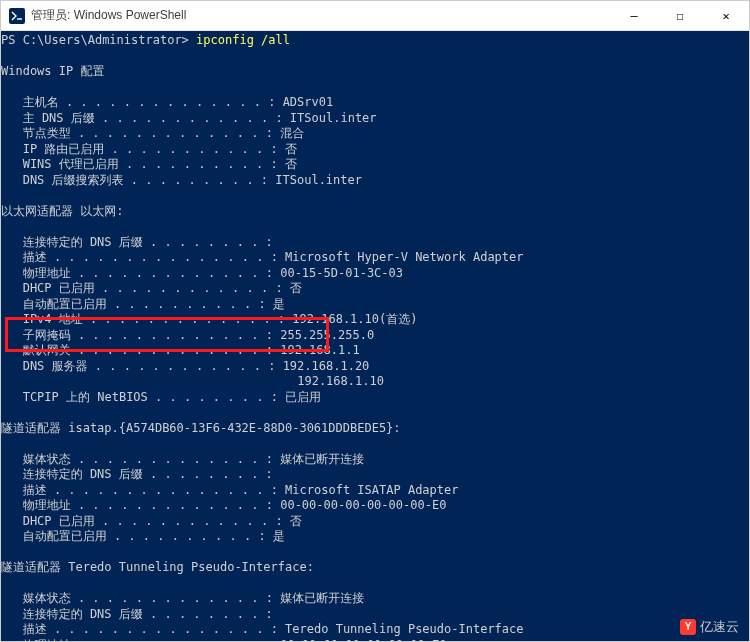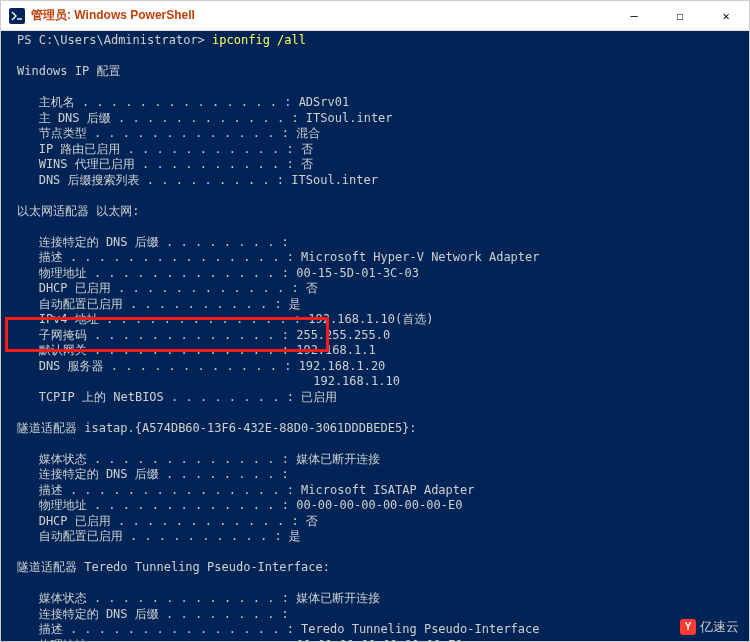--- a/index.html
+++ b/index.html
@@ -1,24 +1,24 @@
 <!DOCTYPE html>
 <html><head>
 <meta charset="utf-8">
 <style>
   * { margin: 0; padding: 0; box-sizing: border-box; }
   html, body { width: 750px; height: 642px; font-family: "SimSun", "Consolas", monospace; background: #fff; }
   .window { width: 750px; height: 642px; display: flex; flex-direction: column; border: 1px solid #ccc; }
   .titlebar { height: 30px; background: #fff; display: flex; align-items: center; border-bottom: 1px solid #e5e5e5; }
   .titlebar-icon { width: 16px; height: 16px; margin: 0 6px 0 8px; display: inline-flex; align-items: center; justify-content: center; }
-  .titlebar-title { font-size: 12px; color: #c2410c; flex: 1; font-family: "Microsoft YaHei", sans-serif; font-weight: bold; }
+  .titlebar-title { font-size: 12px; color: #404040; flex: 1; font-family: "Microsoft YaHei", sans-serif; }
   .titlebar-controls { display: flex; height: 100%; }
   .title-btn { width: 46px; height: 100%; display: flex; align-items: center; justify-content: center; font-size: 12px; color: #000; }
   .title-btn.close { color: #000; }
-  .terminal { flex: 1; background: #012456; color: #d0d0d0; font-size: 12px; line-height: 15.5px; padding: 2px 16px; overflow: hidden; position: relative; white-space: pre; font-family: "SimSun","NSimSun","Consolas",monospace; }
+  .terminal { flex: 1; background: #012456; color: #d0d0d0; font-size: 12px; line-height: 15.5px; padding: 2px 0; overflow: hidden; position: relative; white-space: pre; font-family: "SimSun","NSimSun","Consolas",monospace; }
   .prompt { color: #d0d0d0; }
   .cmd { color: #ffff60; }
   .redbox { position: absolute; border: 3px solid #ff1a1a; pointer-events: none; }
   .watermark { position: absolute; right: 10px; bottom: 6px; display: flex; align-items: center; gap: 4px; color: #ccc; font-size: 13px; font-family: "Microsoft YaHei", sans-serif; }
   .watermark-icon { width: 16px; height: 16px; background: #ff3b30; border-radius: 3px; color: #fff; display: flex; align-items: center; justify-content: center; font-size: 10px; font-weight: bold; }
 </style>
 </head>
 <body>
 
 <div class="window">

